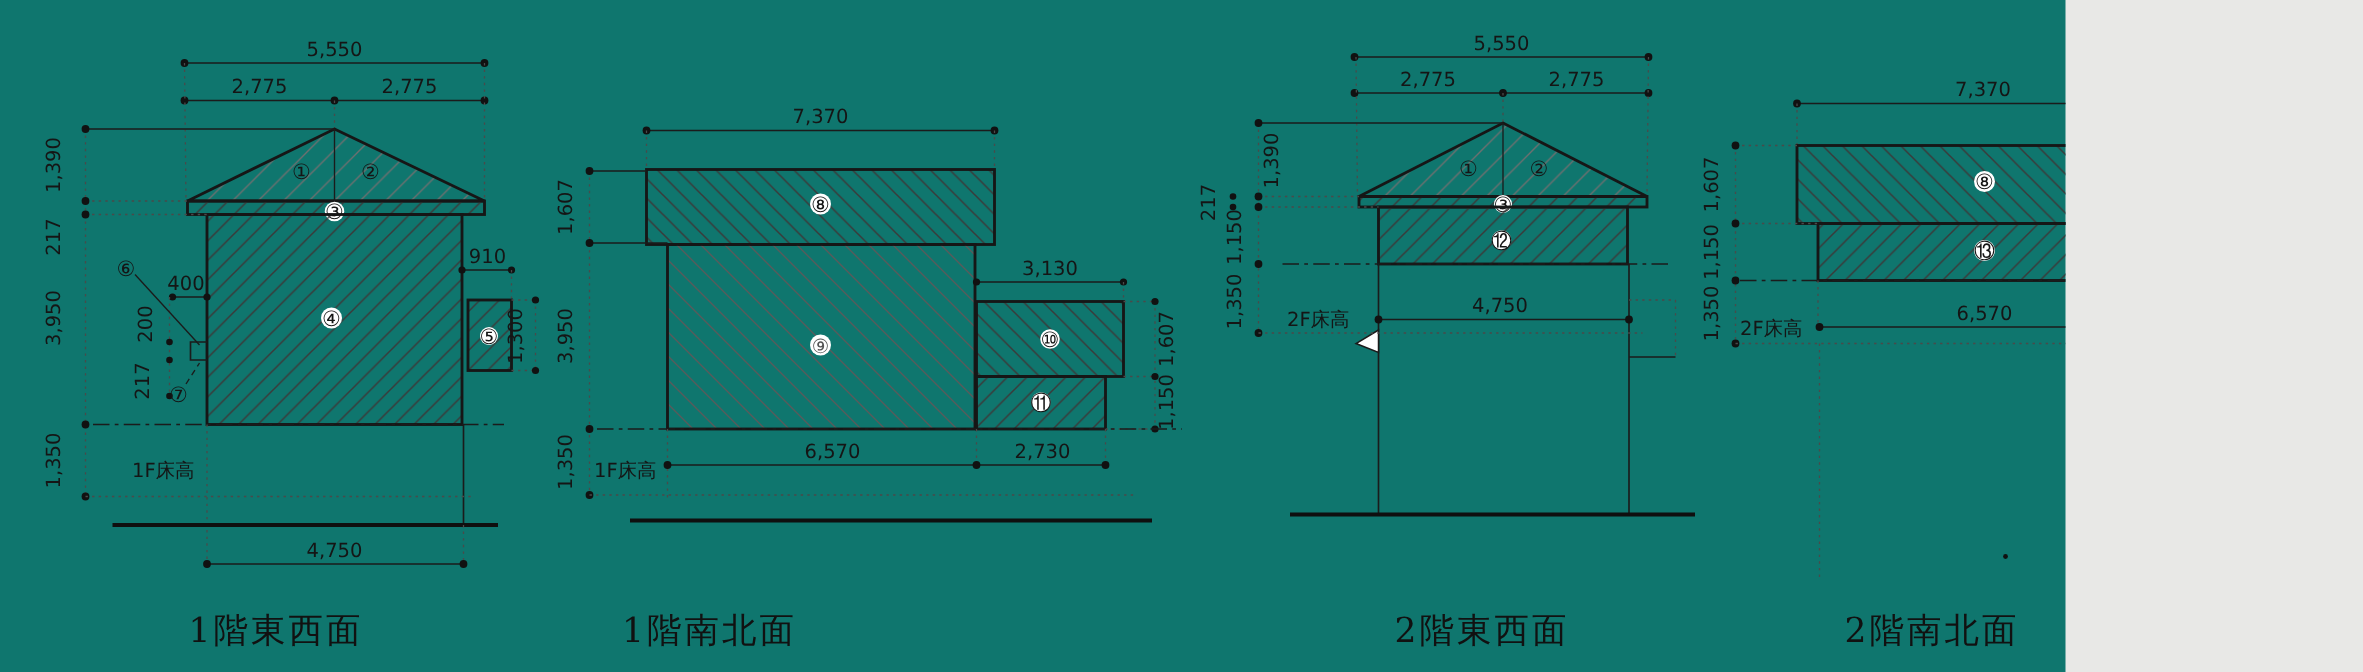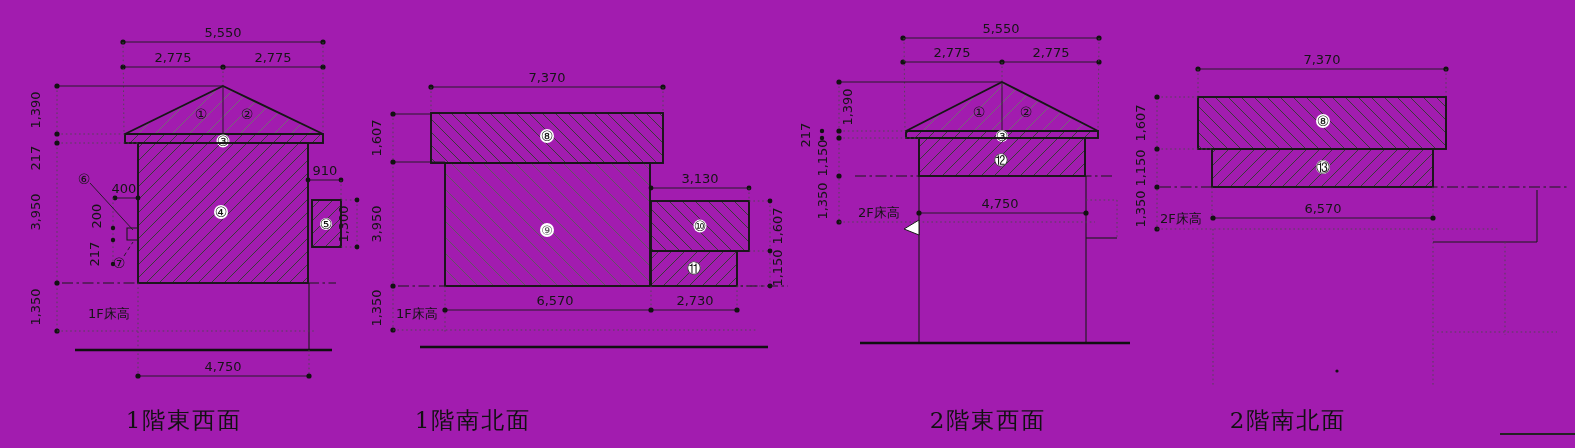--- a/index.html
+++ b/index.html
@@ -1,16 +1,16 @@
 <!DOCTYPE html>
 <html><head>
 <meta charset="utf-8">
 <style>
   html,body{margin:0;padding:0;background:#e8e8e6;}
-  .canvas{position:relative;width:1575px;height:448px;background:#a21caf;overflow:hidden;
+  .canvas{position:relative;width:1377px;height:448px;background:#0f766e;overflow:hidden;
           font-family:"DejaVu Sans",sans-serif;}
   svg{position:absolute;left:0;top:0;}
   text{fill:#151515;}
   .num{font-size:13px;font-family:"DejaVu Sans",sans-serif;}
   .mark{font-size:14px;font-family:"DejaVu Sans",sans-serif;}
   .mark-faint{font-size:13px;fill:#555;}
   .flabel{font-size:13px;font-family:"DejaVu Sans",sans-serif;}
   .title{font-size:23px;letter-spacing:2px;font-family:"DejaVu Serif","Liberation Serif",serif;fill:#111;}
   .ln{stroke:#1b1b1b;stroke-width:1.1;fill:none;}
   .wall{stroke:#161616;stroke-width:1.9;}

